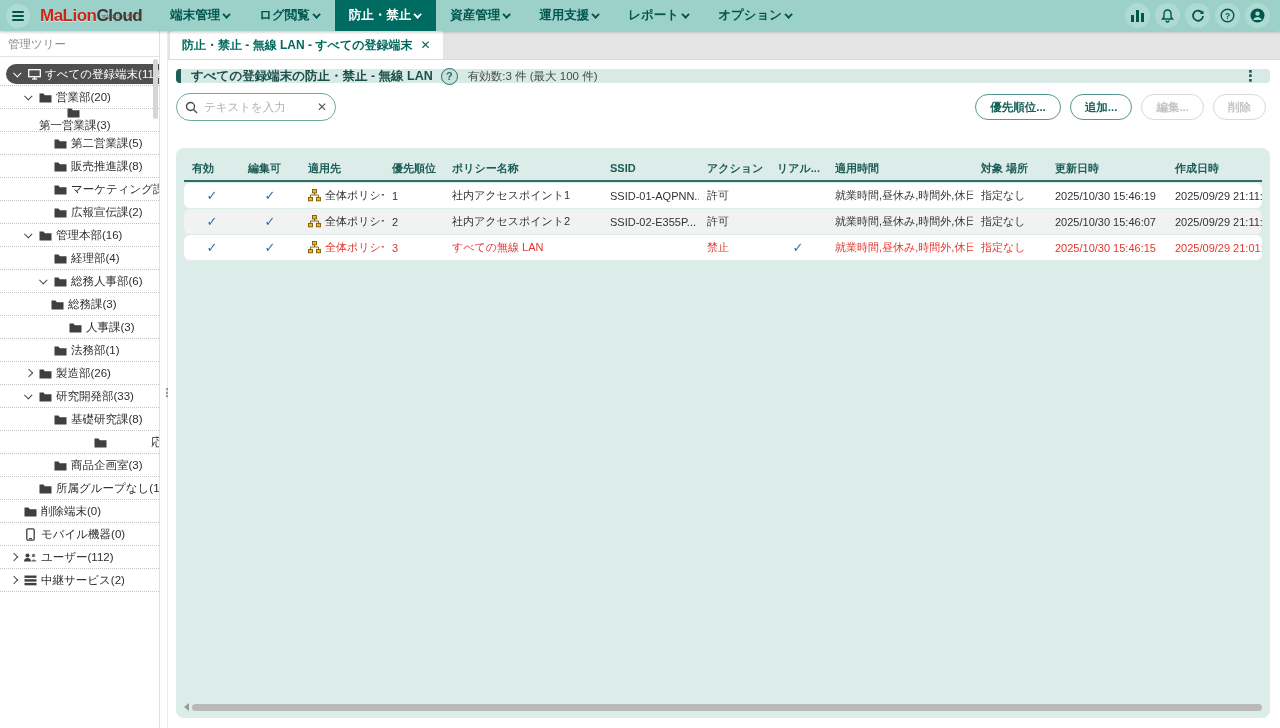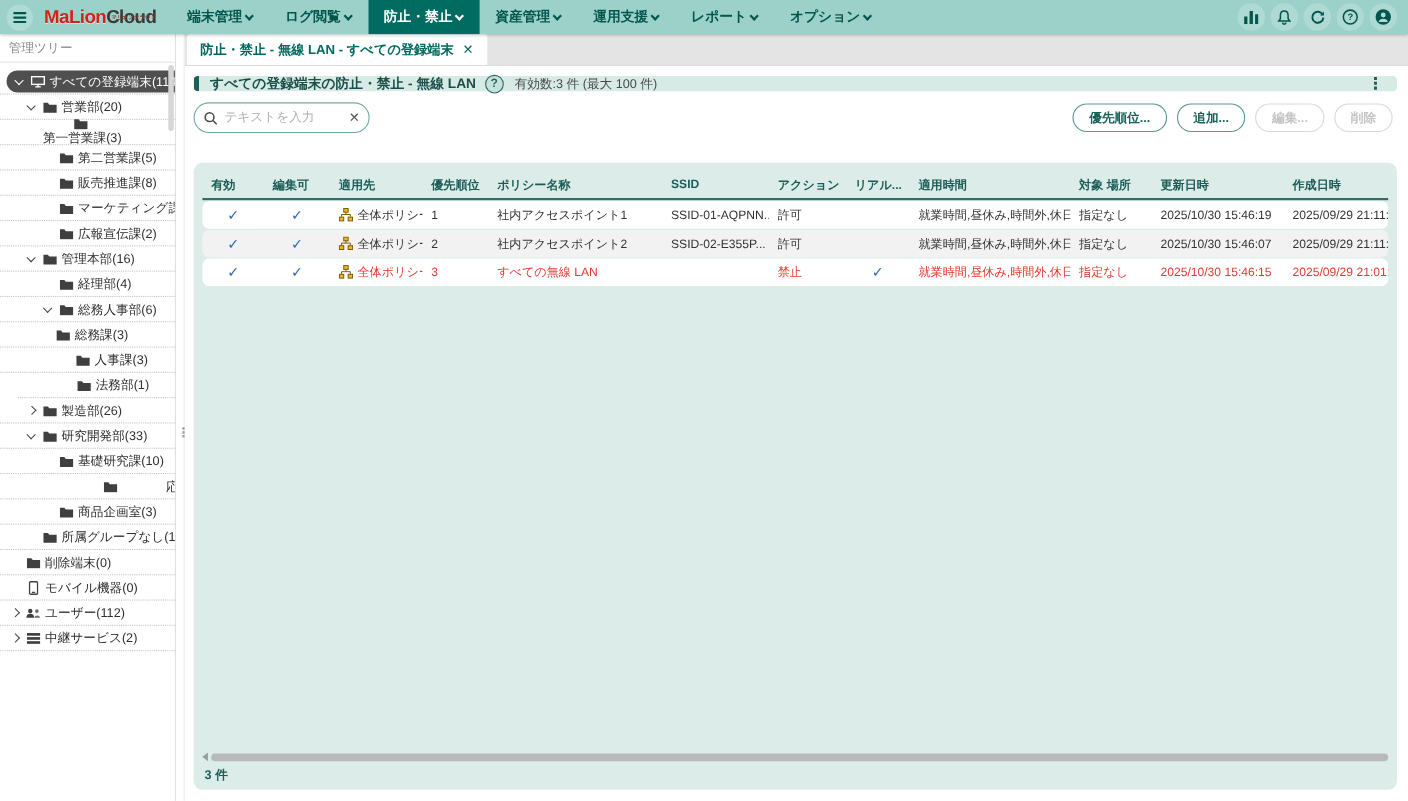--- a/index.html
+++ b/index.html
@@ -337,21 +337,21 @@
     <span class="pillwrap" style="display:flex;align-items:center;">
       <span class="tslot"></span>
       <span class="ticon">
             <svg width="13" height="11" viewBox="0 0 13 11">
               <path d="M0.5 1.5 h4 l1.3 1.7 h6.7 v7.3 h-12 Z" fill="#3f3f3f"></path>
             </svg>
           </span>
       <span class="lbl">人事課(3)</span>
     </span>
   </div>
-      <div class="tree-item" style="padding-left: 36px; margin-left: 16px;">
+      <div class="tree-item" style="padding-left: 36px;">
     <span class="pillwrap" style="display:flex;align-items:center;">
       <span class="tslot"></span>
       <span class="ticon">
             <svg width="13" height="11" viewBox="0 0 13 11">
               <path d="M0.5 1.5 h4 l1.3 1.7 h6.7 v7.3 h-12 Z" fill="#3f3f3f"></path>
             </svg>
           </span>
       <span class="lbl">法務部(1)</span>
     </span>
   </div>
@@ -382,21 +382,21 @@
     </span>
   </div>
       <div class="tree-item" style="padding-left: 36px;">
     <span class="pillwrap" style="display:flex;align-items:center;">
       <span class="tslot"></span>
       <span class="ticon">
             <svg width="13" height="11" viewBox="0 0 13 11">
               <path d="M0.5 1.5 h4 l1.3 1.7 h6.7 v7.3 h-12 Z" fill="#3f3f3f"></path>
             </svg>
           </span>
-      <span class="lbl">基礎研究課(10)</span>
+      <span class="lbl">基礎研究課(8)</span>
     </span>
   </div>
       <div class="tree-item" style="padding-left: 36px;">
     <span class="pillwrap" style="display:flex;align-items:center;gap:40px;">
       <span class="tslot"></span>
       <span class="ticon">
             <svg width="13" height="11" viewBox="0 0 13 11">
               <path d="M0.5 1.5 h4 l1.3 1.7 h6.7 v7.3 h-12 Z" fill="#3f3f3f"></path>
             </svg>
           </span>
@@ -607,15 +607,14 @@
     <div class="td c-location">指定なし</div>
     <div class="td c-updated">2025/10/30 15:46:15</div>
     <div class="td c-created">2025/09/29 21:01:39</div>
   </div>
       </div>
     <div class="spacer"></div>
     <div class="hscroll">
       <span class="arrow"></span>
       <div class="track"></div>
     </div>
-    <div class="count">3 件</div>
   </div>
 </div>
 
 </body></html>

